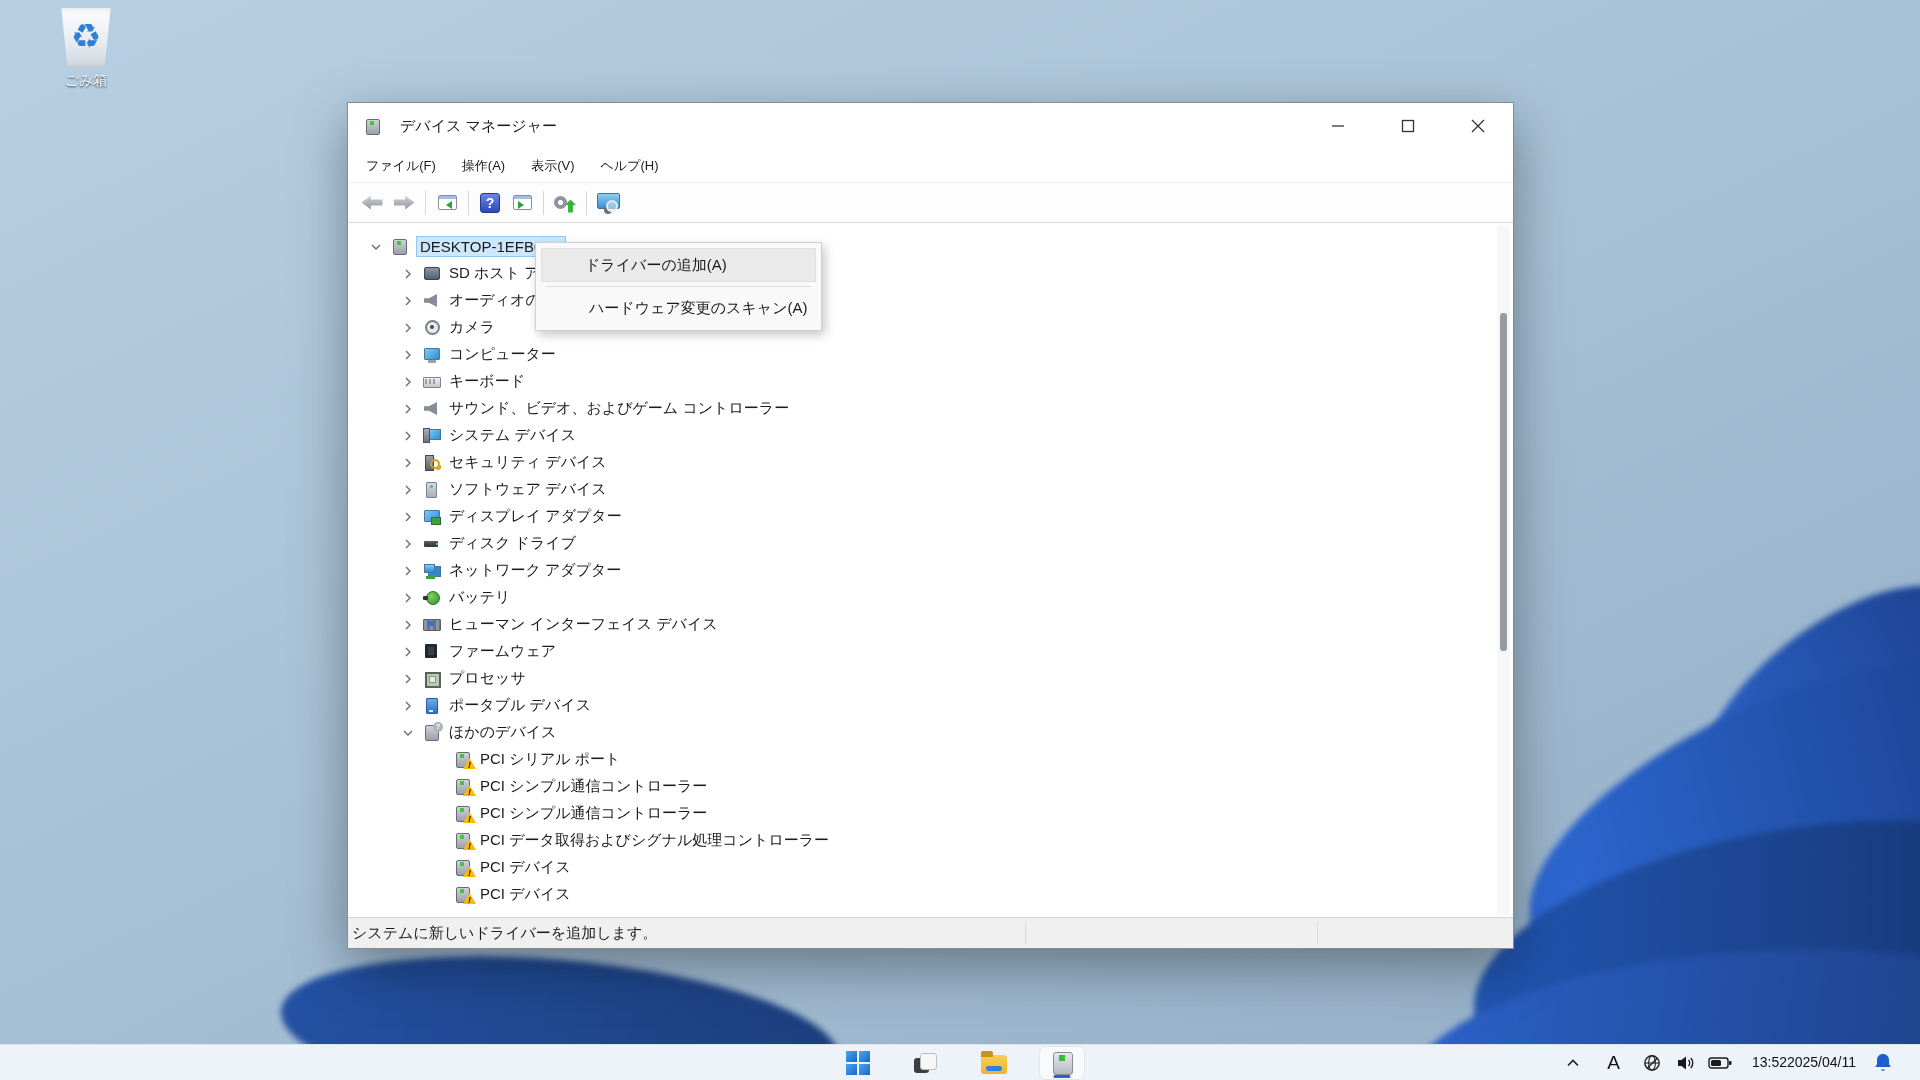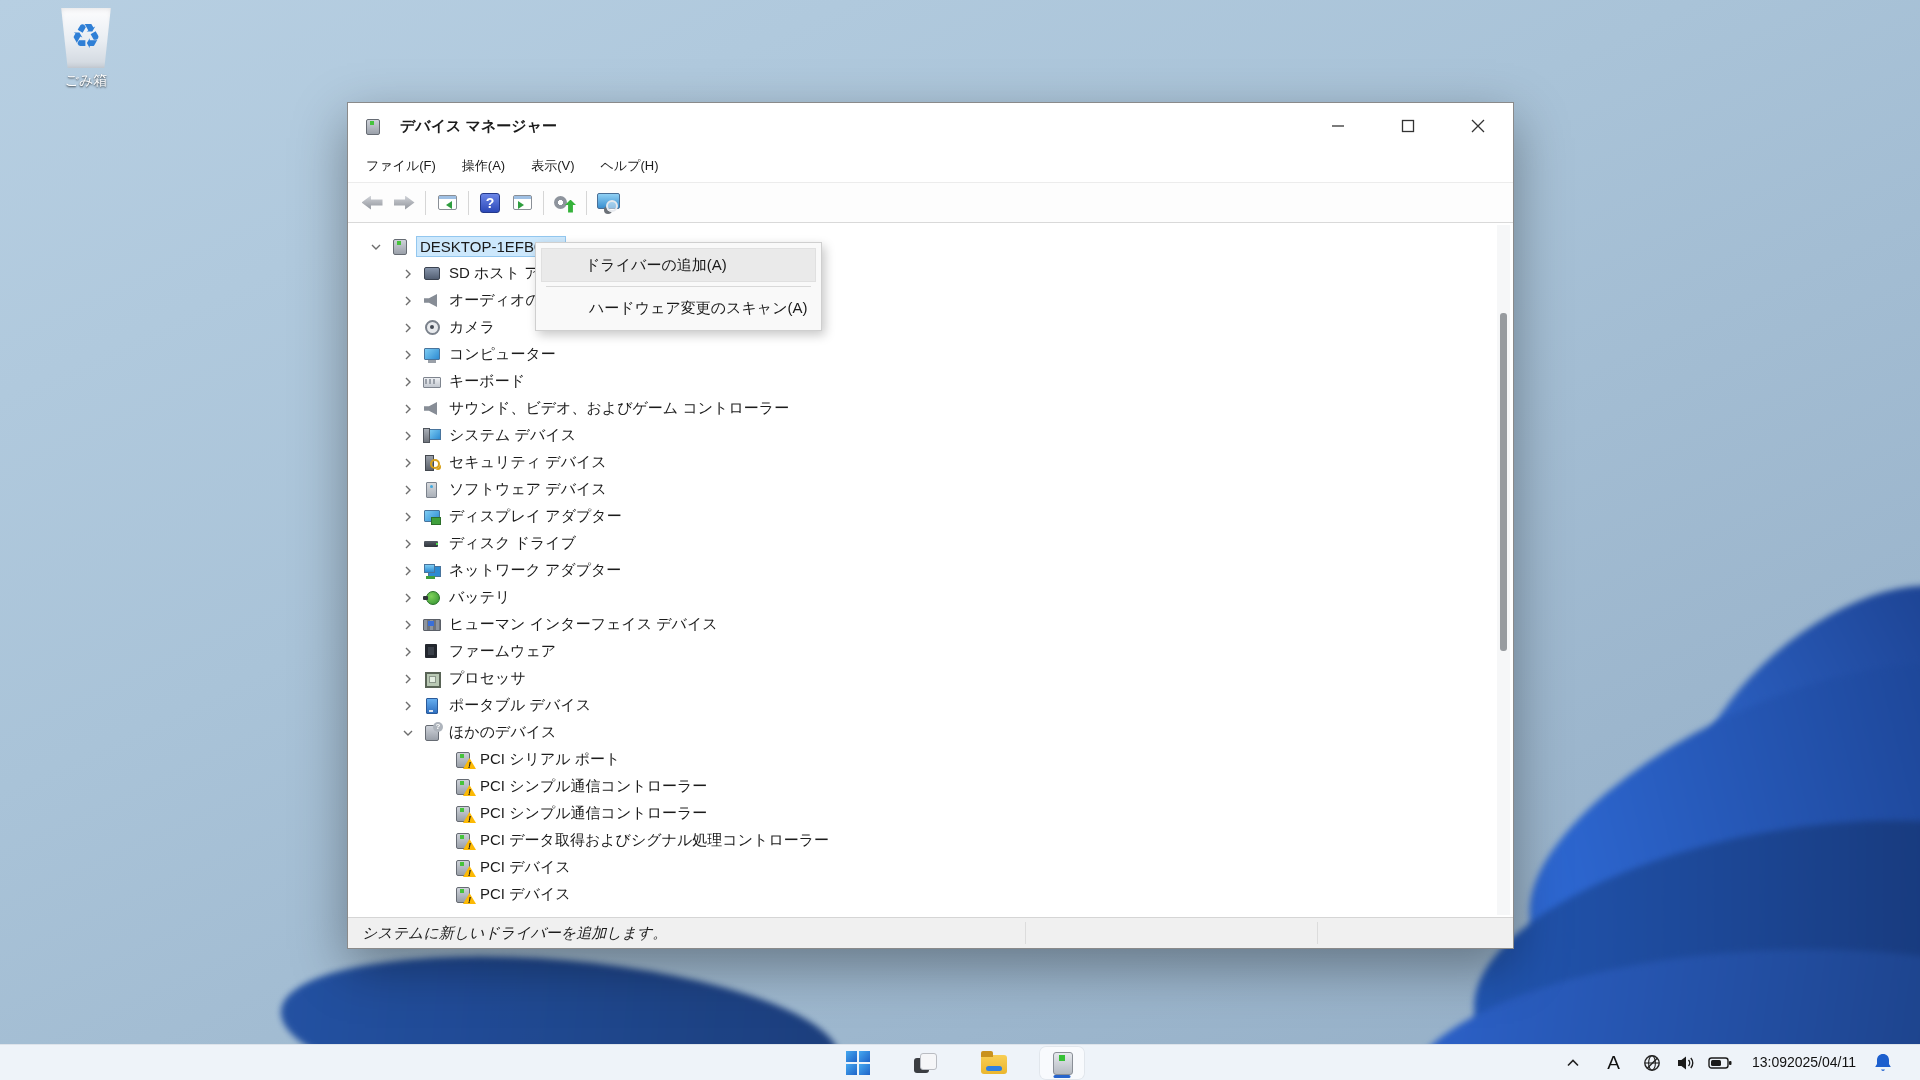--- a/index.html
+++ b/index.html
@@ -32,21 +32,21 @@
     font-size:34px; color:#2f7fd6; }
   .binlabel { margin-top:4px; font-size:14px; color:#fff; text-shadow:0 1px 2px rgba(0,0,0,.8); }
 
   
   #dmwin { position:absolute; left:347px; top:102px; width:1167px; height:847px;
     background:#fff; border:1px solid #8a8a8a; box-shadow:0 18px 50px rgba(0,0,0,.35);
     display:flex; flex-direction:column; font-size:15px; color:#1b1b1b; }
 
   .titlebar { height:46px; display:flex; align-items:center; background:#fff; flex:0 0 46px; }
   .title-ic { margin-left:16px; }
-  .titletext { margin-left:10px; font-size:15px;font-weight:bold; }
+  .titletext { margin-left:10px; font-size:15px; }
   .wctrls { margin-left:auto; display:flex; height:100%; }
   .wbtn { width:70px; height:100%; display:flex; align-items:center; justify-content:center; }
 
   .menubar { height:33px; flex:0 0 33px; display:flex; align-items:center; background:#fff;
     padding-left:5px; }
   .menuitem { padding:4px 13px; font-size:13px; }
 
   .toolbar { height:41px; flex:0 0 41px; display:flex; align-items:center; background:#fdfdfd;
     border-top:1px solid #ececec; border-bottom:1px solid #d9d9d9; padding-left:8px; }
   .tbtn { width:32px; height:30px; display:flex; align-items:center; justify-content:center; }
@@ -160,21 +160,21 @@
     background:linear-gradient(#66aef0,#2f6fc0); border:1px solid #2a5a9a; border-radius:1px; }
   .ic-portable::after { content:""; position:absolute; left:6px; bottom:2px; width:4px; height:2px; background:#dfe7f2; }
 
   
   .vsb { position:absolute; right:3px; top:2px; bottom:2px; width:13px; background:#f6f7f8; }
   .vsb .thumb { position:absolute; left:3px; top:88px; width:7px; height:338px;
     background:#979b9f; border-radius:3px; }
 
   .statusbar { height:31px; flex:0 0 31px; background:#f0f0f0; border-top:1px solid #d5d5d5;
     display:flex; align-items:center; position:relative; font-size:15px; }
-  .statustext { padding-left:14px;font-style:italic; }
+  .statustext { padding-left:4px; }
   .ssep { position:absolute; top:4px; bottom:4px; width:1px; background:#dcdcdc; }
 
   
   #ctxmenu { position:absolute; left:535px; top:242px; width:287px; z-index:60;
     background:#f9f9f9; border:1px solid #cfcfcf; box-shadow:3px 4px 10px rgba(0,0,0,.22);
     padding:5px 0; font-size:15px; color:#1a1a1a; }
   .ctxitem { height:34px; display:flex; align-items:center; padding-left:48px; margin:0 5px; }
   .ctxitem.hot { background:#eaeaea; border:1px solid #e0e0e0; padding-left:43px; }
   .ctxsep { height:1px; background:#d9d9d9; margin:4px 10px; }
 
@@ -593,21 +593,21 @@
         </svg>
       </div>
       <div class="trayitem gap12">
         <svg width="24" height="14">
           <rect x="1" y="2" width="19" height="10" rx="2.5" fill="none" stroke="#1b1b1b" stroke-width="1.4"></rect>
           <rect x="3" y="4" width="10" height="6" rx="1.5" fill="#1b1b1b"></rect>
           <rect x="21" y="5" width="2.5" height="4" rx="1" fill="#1b1b1b"></rect>
         </svg>
       </div>
       <div class="trayitem clock gap20">
-        <div>13:09</div>
+        <div>13:52</div>
         <div>2025/04/11</div>
       </div>
       <div class="trayitem gap16">
         <svg width="22" height="22">
           <path d="M11 2c3.6 0 6 2.6 6 6v4l1.8 3H3.2L5 12V8c0-3.4 2.4-6 6-6z" fill="#1d5fce"></path>
           <path d="M9 17.5a2.1 2.1 0 004 0z" fill="#1d5fce"></path>
         </svg>
       </div>
     </div>
   </div>

